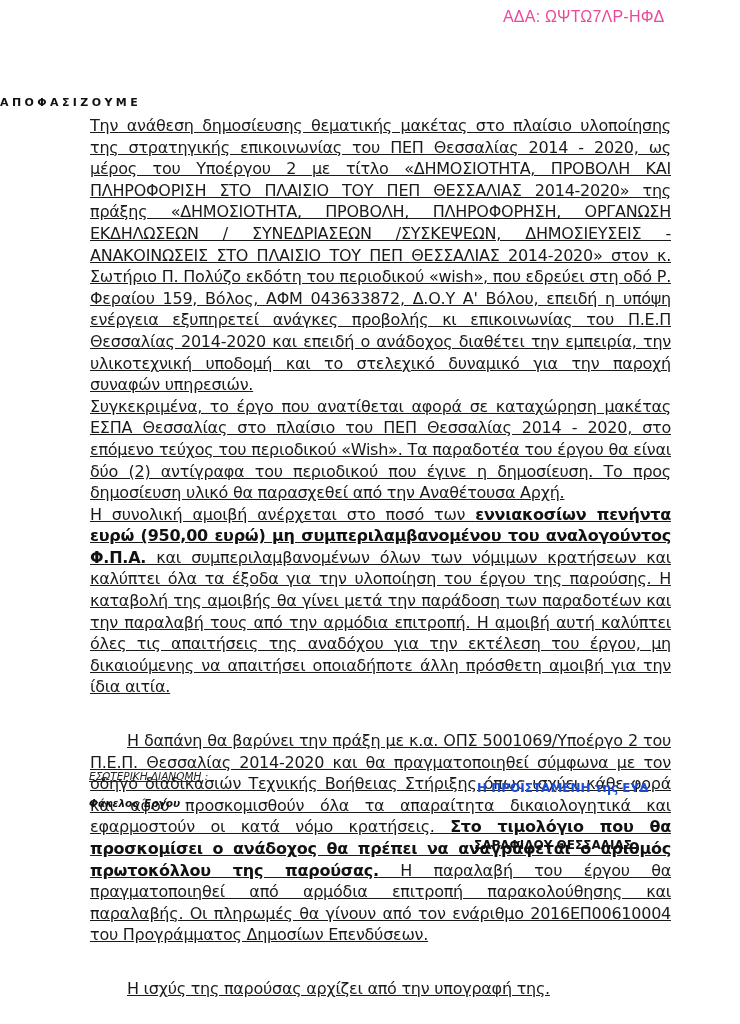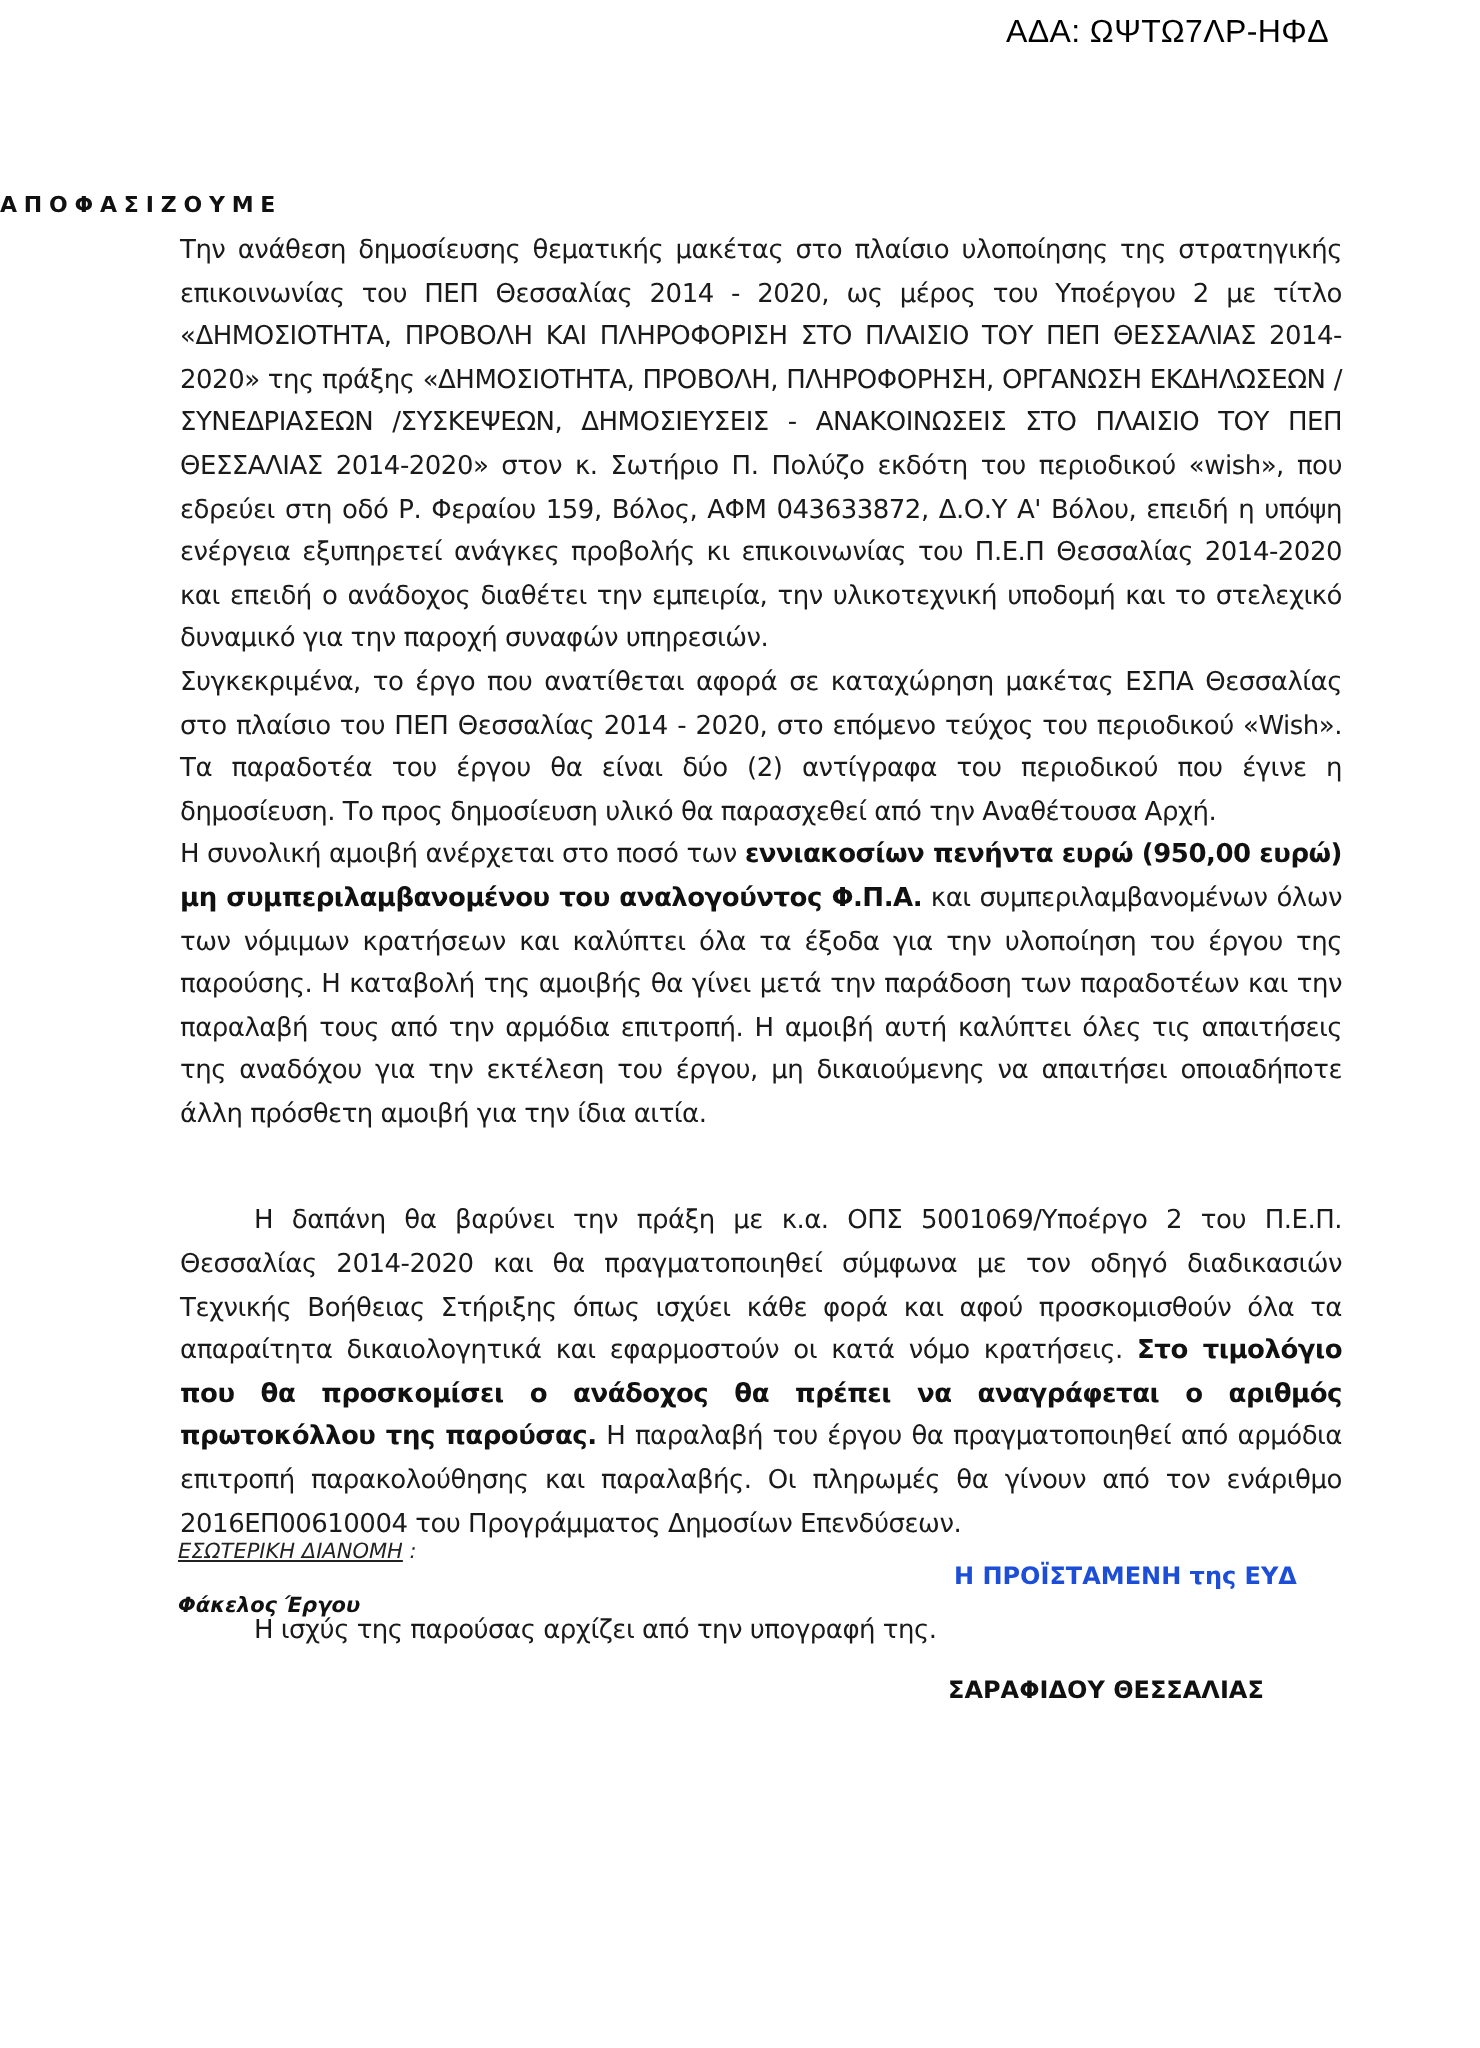--- a/index.html
+++ b/index.html
@@ -1,25 +1,25 @@
 <!DOCTYPE html>
 <html><head>
 <meta charset="utf-8">
 <style>
   html, body { margin: 0; padding: 0; background: #ffffff; }
   body { width: 740px; height: 1024px; position: relative; overflow: hidden;
          font-family: "DejaVu Sans", sans-serif; color: #1a1a1a; }
   .ada { position: absolute; top: 8px; left: 503px; font-family: "Liberation Sans", sans-serif;
-         font-size: 16px; color: #000000; letter-spacing: 0.2px; }
+         font-size: 16px; color: #ec4899; letter-spacing: 0.2px; }
   .heading { position: absolute; top: 96px; left: 0; width: 740px; text-align: left;
              font-family: "DejaVu Sans", sans-serif; font-weight: bold; font-size: 11px;
              letter-spacing: 3.4px; color: #111; }
   .body-text { position: absolute; top: 115px; left: 90px; width: 581px;
-               font-size: 13px; line-height: 21.6px; text-align: justify;
-               font-family: "DejaVu Sans", sans-serif; color: #1a1a1a; letter-spacing: -0.25px; }
+               font-size: 16px; line-height: 21.6px; text-align: justify;
+               font-family: "DejaVu Sans", sans-serif; color: #1a1a1a; letter-spacing: -0.25px; text-decoration: underline; }
   .body-text p { margin: 0; }
   .body-text .indent { text-indent: 37px; margin-top: 32px; }
   .body-text b { font-weight: bold; color: #111; }
   .dist { position: absolute; top: 770px; left: 89px; font-size: 10.5px; font-style: italic;
           color: #222; }
   .dist .lbl { text-decoration: underline; text-align: right; }
   .folder { position: absolute; top: 797px; left: 89px; font-size: 10.5px; font-style: italic;
             font-weight: bold; color: #111; }
   .sign-title { position: absolute; top: 781px; left: 477px; font-size: 12px; font-weight: bold; color: #1d4ed8; }
   .sign-name { position: absolute; top: 838px; left: 474px; font-size: 12px; font-weight: bold; color: #111; }

